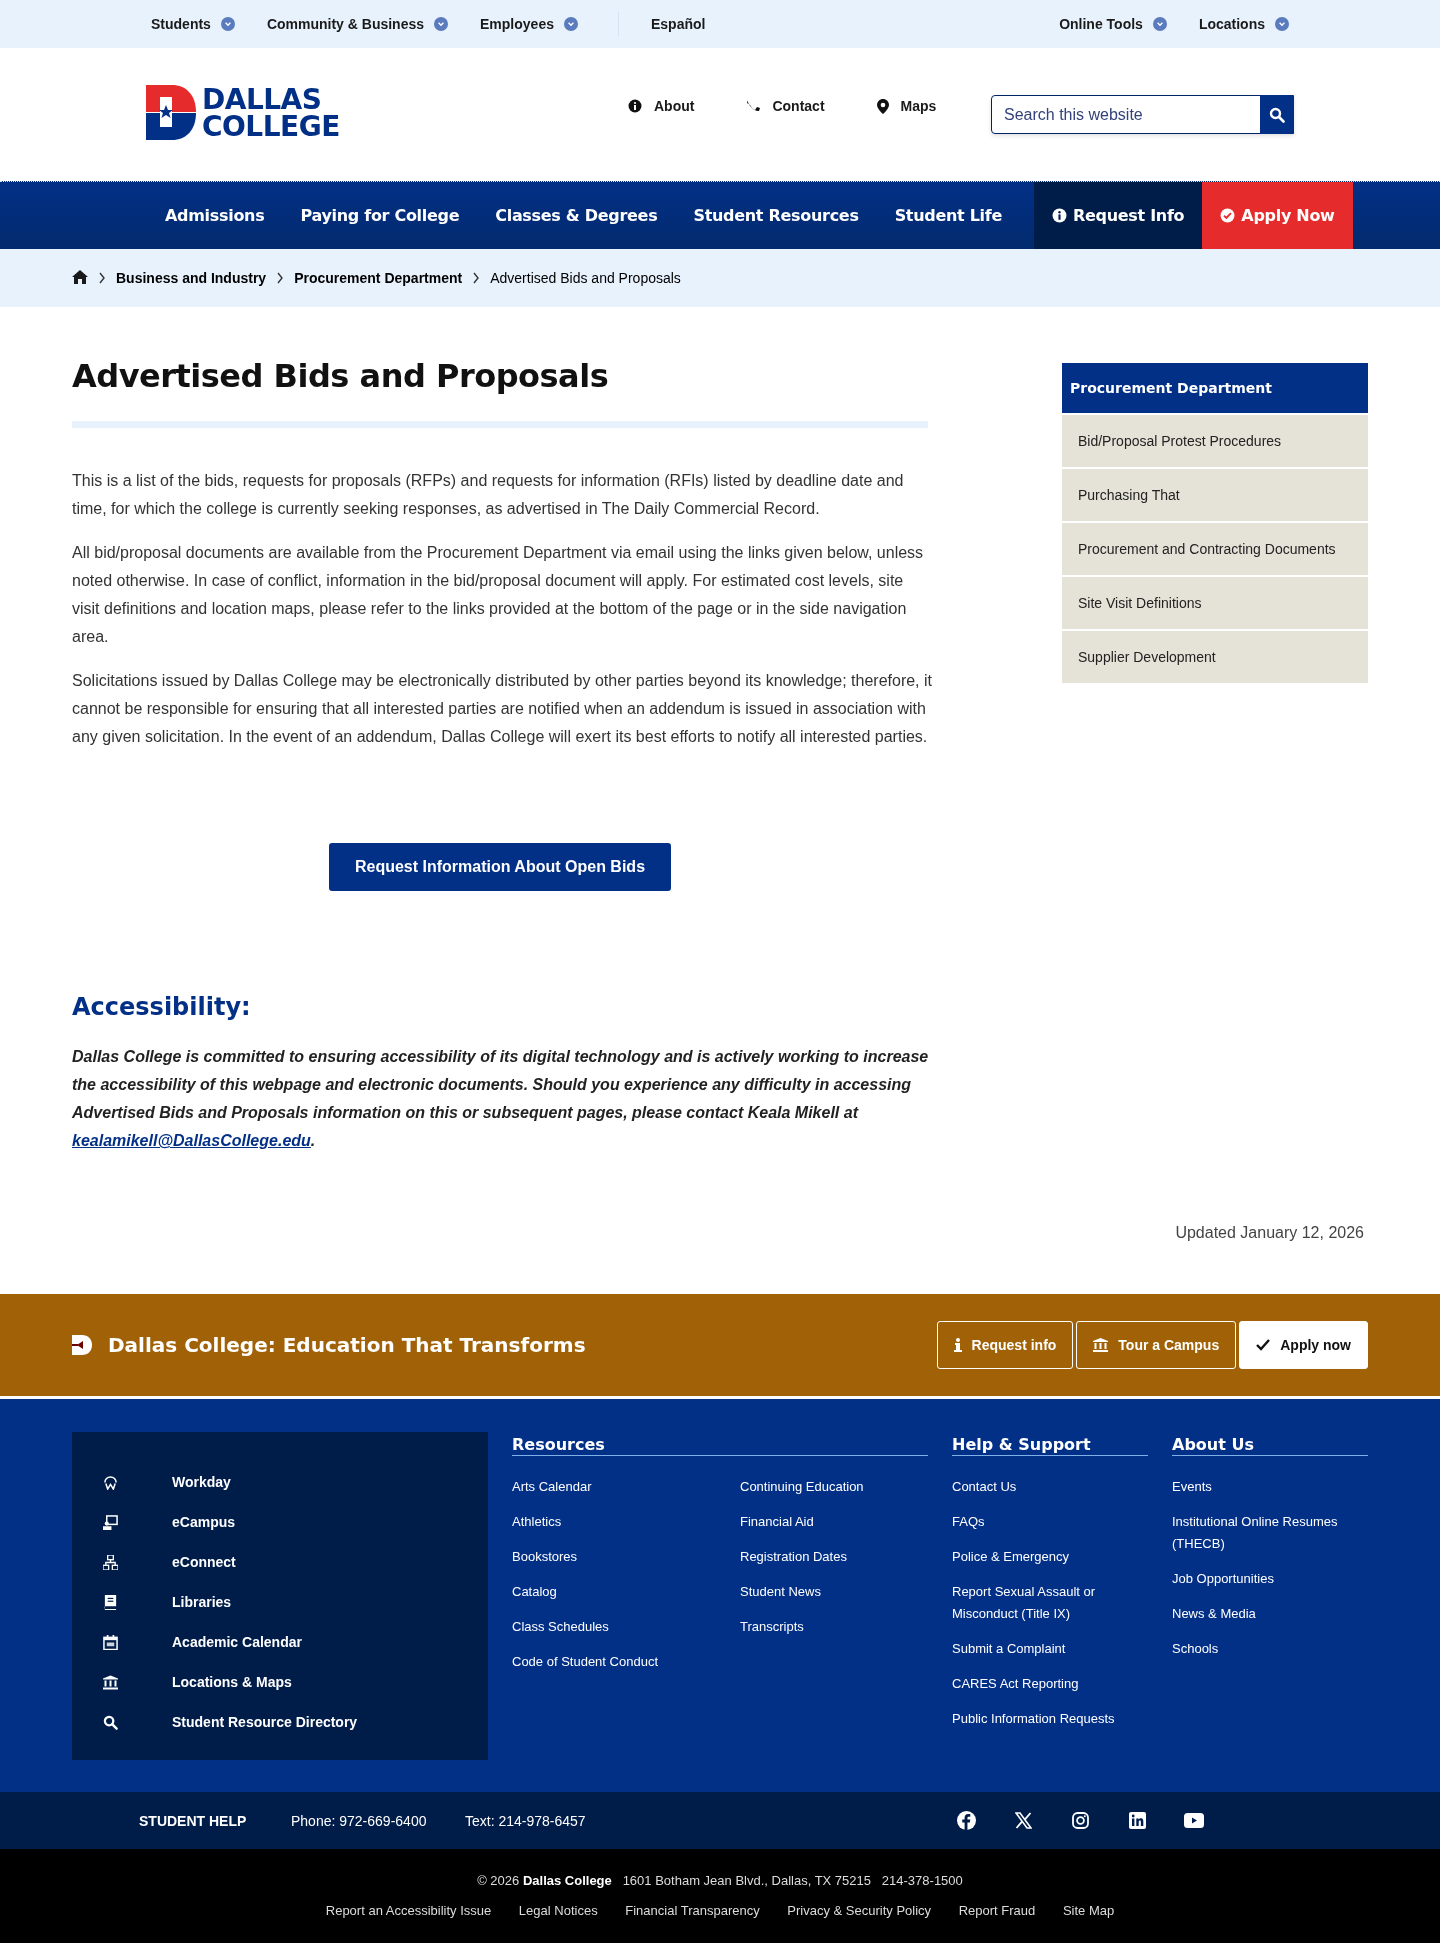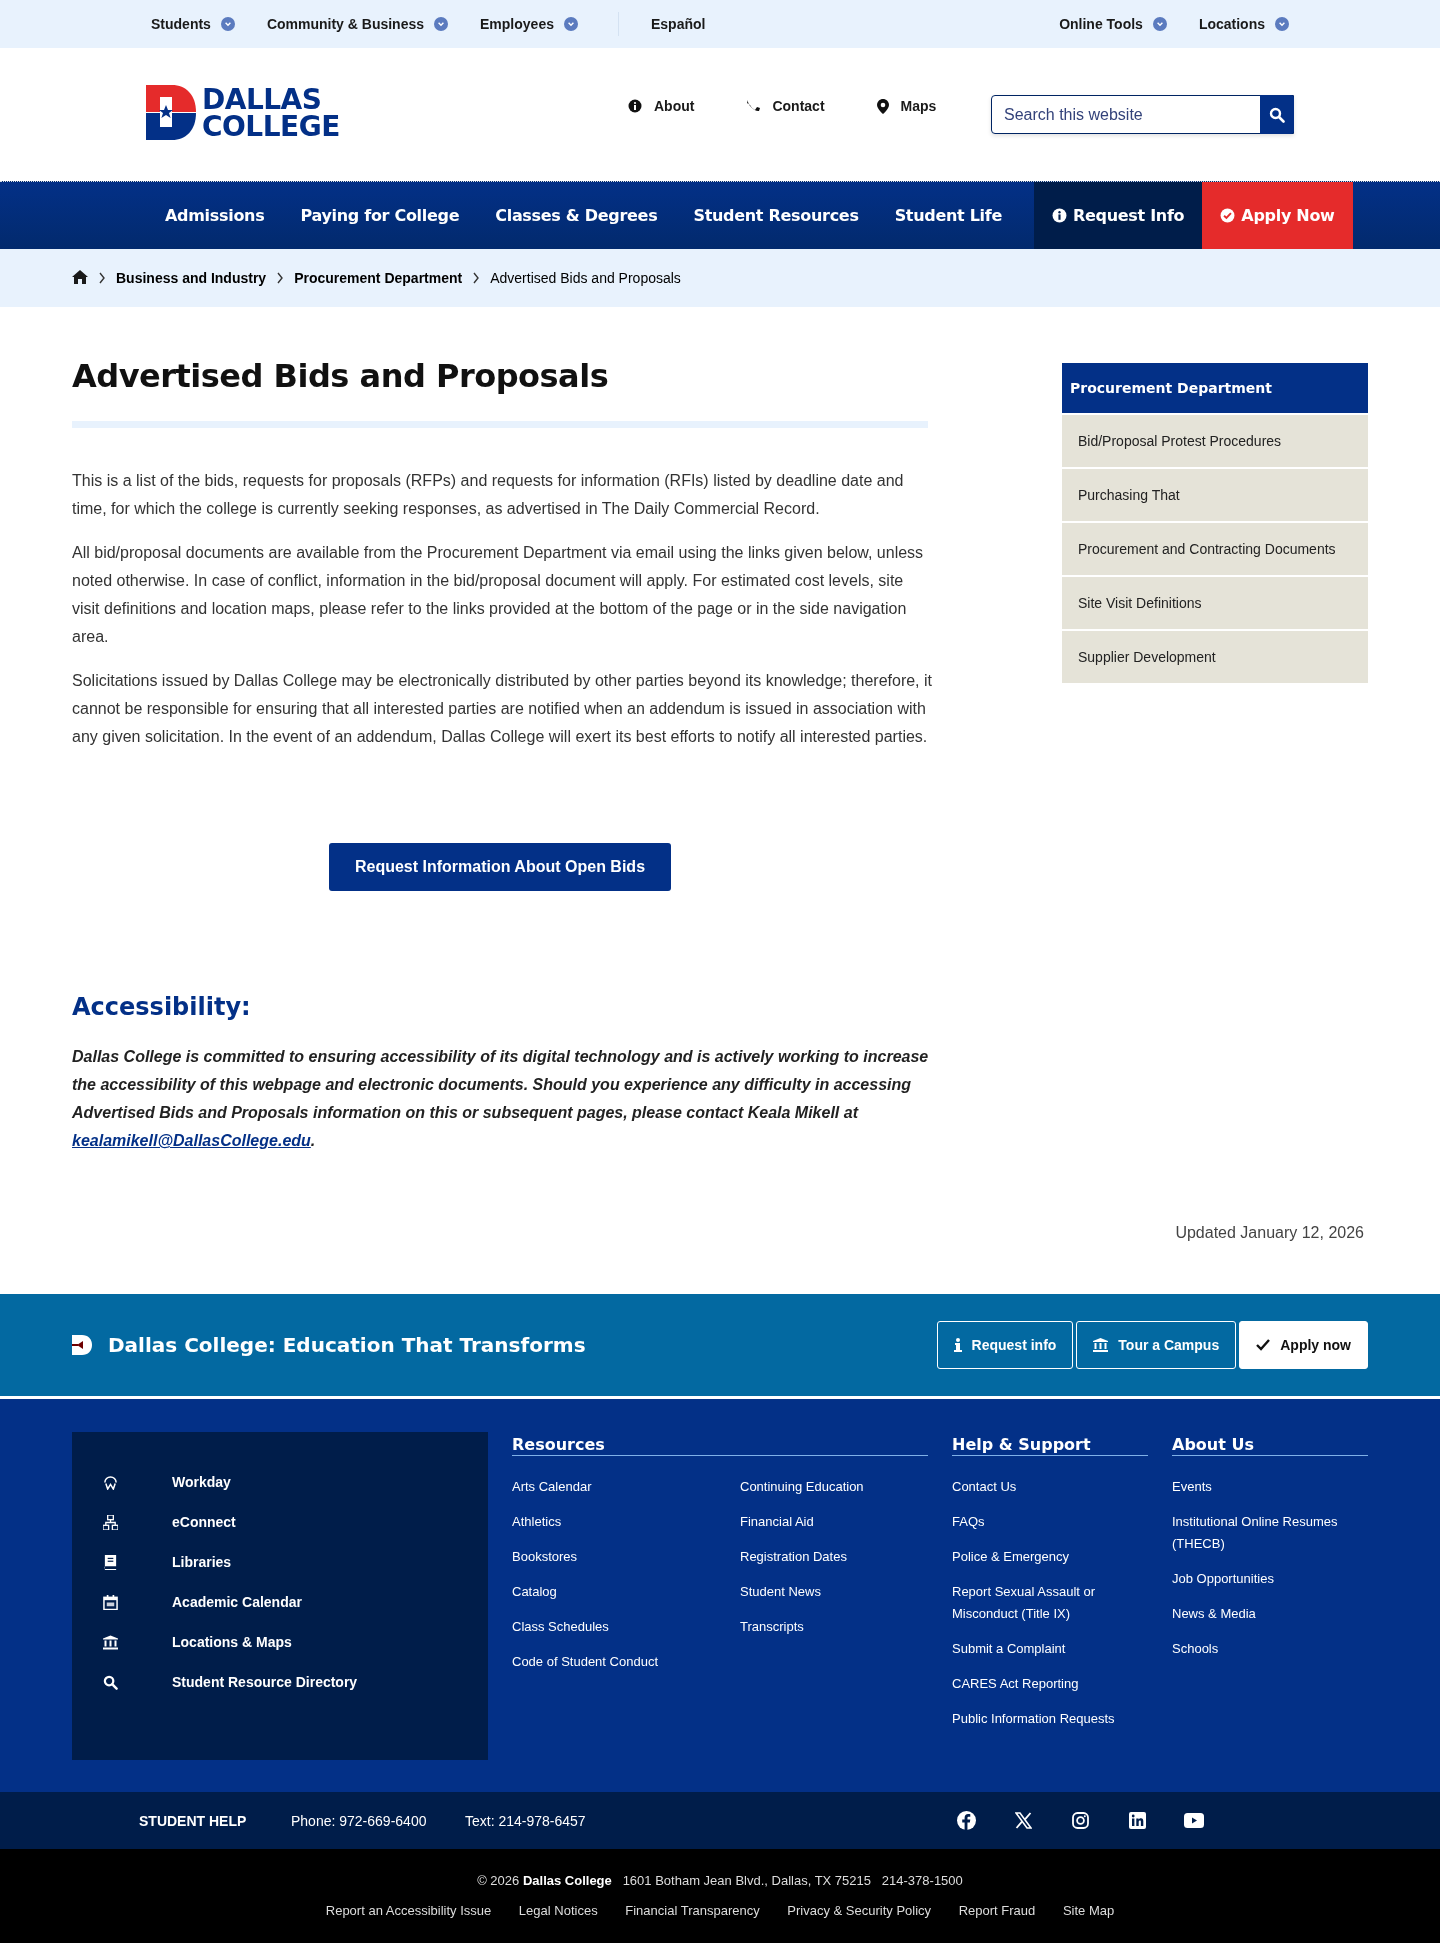--- a/index.html
+++ b/index.html
@@ -51,21 +51,21 @@
   .acc-title { position: absolute; left: 72px; top: 686px; font-family: "DejaVu Sans", sans-serif; font-size: 24px; font-weight: bold; color: #033087; }
   .acc-text { position: absolute; left: 72px; top: 736px; width: 860px; font-size: 16px; line-height: 28px; font-style: italic; font-weight: bold; color: #222; }
   .acc-text a { color: #033087; text-decoration: underline; }
   .updated { position: absolute; right: 76px; top: 917px; font-size: 16px; color: #444; }
 
   .sidenav { position: absolute; left: 1062px; top: 56px; width: 306px; }
   .sidenav-head { height: 52px; background: #033087; color: #fff; font-family: "DejaVu Sans", sans-serif; font-weight: bold; font-size: 14px; display: flex; align-items: center; padding-left: 8px; border-bottom: 2px solid #fff; }
   .sidenav-item { height: 52px; background: #e5e3d8; color: #222; font-size: 14px; display: flex; align-items: center; padding-left: 16px; margin-bottom: 2px; }
 
   
-  .tagline { height: 105px; background: #0369a1; display: flex; align-items: center; position: relative; border-bottom: 3px solid #fff; }
+  .tagline { height: 105px; background: #a16207; display: flex; align-items: center; position: relative; border-bottom: 3px solid #fff; }
   .tag-text { position: absolute; left: 72px; display: flex; align-items: center; color: #fff; font-family: "DejaVu Sans", sans-serif; font-weight: bold; font-size: 20px; }
   .tag-text svg { margin-right: 16px; }
   .tag-btns { position: absolute; right: 72px; display: flex; }
   .tag-btn { height: 48px; border: 1px solid #fff; border-radius: 3px; color: #fff; font-size: 14px; font-weight: bold; display: flex; align-items: center; padding: 0 16px; margin-left: 3px; }
   .tag-btn svg { margin-right: 10px; }
   .tag-btn.solid { background: #fff; color: #111; }
 
   
   .footer { height: 393px; background: #033087; position: relative; }
   .tools { position: absolute; left: 72px; top: 33px; width: 416px; height: 328px; background: #001d4a; padding: 30px 0 0 31px; }
@@ -301,20 +301,28 @@
   <div class="tools">
     <a class="tool">
       <svg viewBox="0 0 16 16">
           <path d="M2 8 A6 6 0 0 1 14 8" stroke="#fff" stroke-width="1.6" fill="none"></path>
           <path d="M3 9 L5 15 L8 10 L11 15 L13 9" stroke="#fff" stroke-width="1.6" fill="none"></path>
         </svg>
       <span>Workday</span>
     </a>
     <a class="tool">
       <svg viewBox="0 0 16 16">
+          <rect x="4" y="1" width="11" height="9" stroke="#fff" stroke-width="1.6" fill="none"></rect>
+          <circle cx="4" cy="9" r="2.2" fill="#fff"></circle>
+          <rect x="0" y="12" width="9" height="4" fill="#fff"></rect>
+        </svg>
+      <span>eCampus</span>
+    </a>
+    <a class="tool">
+      <svg viewBox="0 0 16 16">
           <rect x="5" y="0" width="6" height="5" stroke="#fff" stroke-width="1.4" fill="none"></rect>
           <rect x="0" y="11" width="6" height="5" stroke="#fff" stroke-width="1.4" fill="none"></rect>
           <rect x="10" y="11" width="6" height="5" stroke="#fff" stroke-width="1.4" fill="none"></rect>
           <path d="M8 5 V8 M3 11 V8 H13 V11" stroke="#fff" stroke-width="1.4" fill="none"></path>
         </svg>
       <span>eConnect</span>
     </a>
     <a class="tool">
       <svg viewBox="0 0 16 16">
           <path d="M2 0 H14 V12 H3 A1.5 1.5 0 0 0 3 15 H14 V16 H2 Z" fill="#fff"></path>

